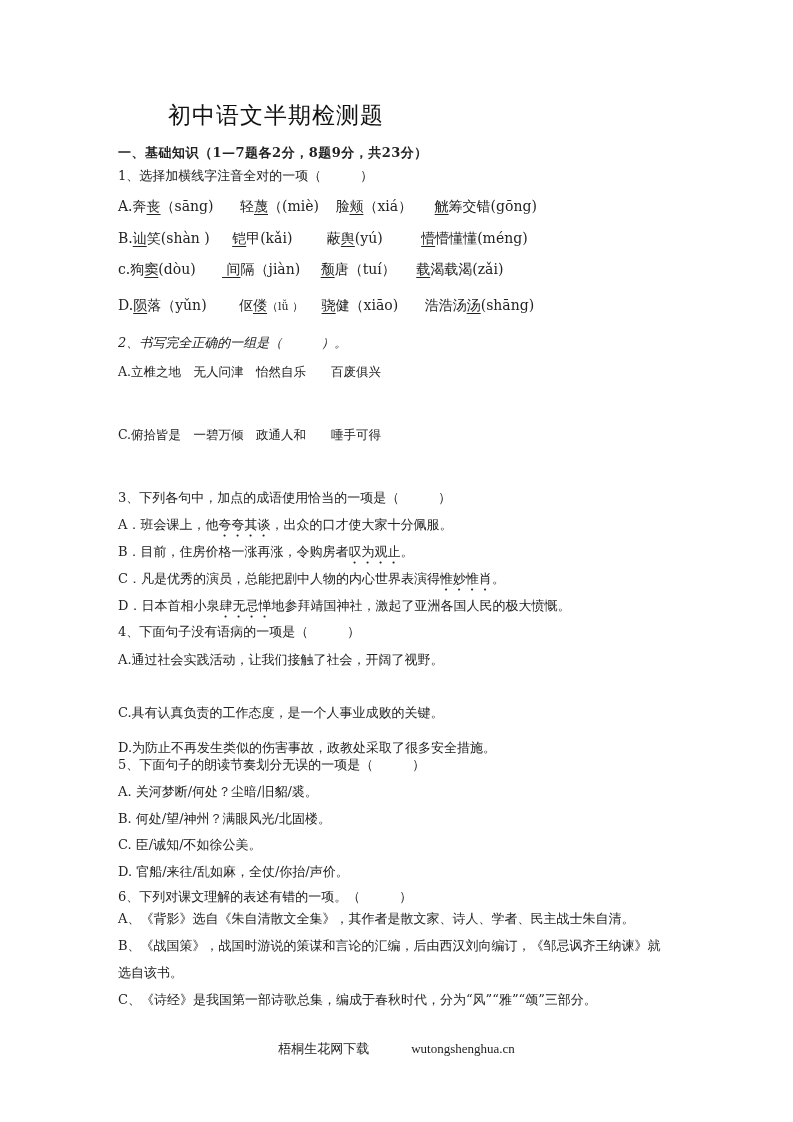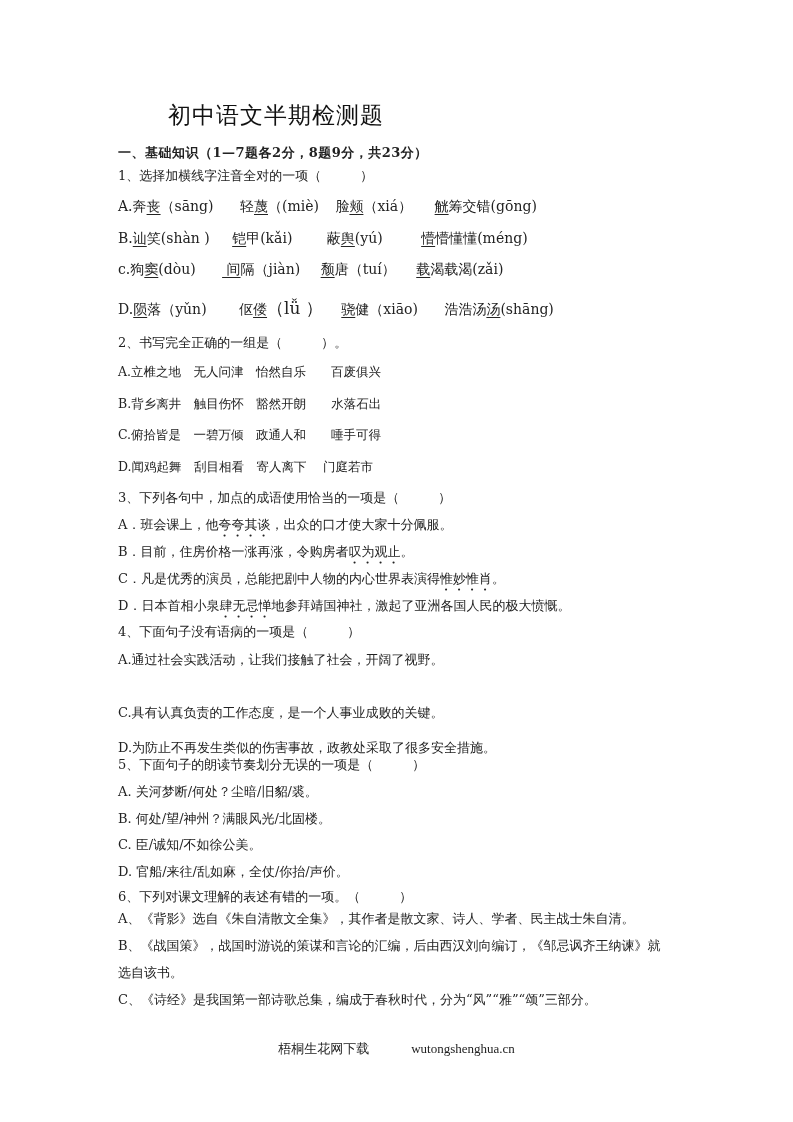--- a/index.html
+++ b/index.html
@@ -45,30 +45,28 @@
 
   <div class="line opt" style="top:261px;">
     <span>c.</span><span>狗</span><span class="u">窦</span><span>(dòu)</span>
     <span class="gap" style="width:22px"></span><span></span><span class="u"> 间</span><span>隔（jiàn)</span>
     <span class="gap" style="width:16px"></span><span></span><span class="u">颓</span><span>唐（tuí）</span>
     <span class="gap" style="width:16px"></span><span></span><span class="u">载</span><span>渴载渴(zǎi)</span>
   </div>
 
   <div class="line opt" style="top:297px;">
     <span>D.</span><span></span><span class="u">陨</span><span>落（yǔn)</span>
-    <span class="gap" style="width:28px"></span><span>伛</span><span class="u">偻</span><span style="font-size:17px">（lǚ ）</span>
+    <span class="gap" style="width:28px"></span><span>伛</span><span class="u">偻</span><span style="font-size:11px">（lǚ ）</span>
     <span class="gap" style="width:14px"></span><span></span><span class="u">骁</span><span>健（xiāo)</span>
     <span class="gap" style="width:22px"></span><span>浩浩汤</span><span class="u">汤</span><span>(shāng)</span>
   </div>
 
-  <div class="line" style="top:334px;">2、书写完全正确的一组是（　　　）。</div>
+  <div class="line" style="top:334px;font-style:italic;">2、书写完全正确的一组是（　　　）。</div>
   <div class="line" style="top:364px; font-size:12.5px;">A.立椎之地　无人问津　怡然自乐　　百废俱兴</div>
-  <div class="line" style="top:396px; font-size:12.5px;">B.背乡离井　触目伤怀　豁然开朗　　水落石出</div>
   <div class="line" style="top:427px; font-size:12.5px;">C.俯拾皆是　一碧万倾　政通人和　　唾手可得</div>
-  <div class="line" style="top:459px; font-size:12.5px;">D.闻鸡起舞　刮目相看　寄人离下　 门庭若市</div>
 
   <div class="line" style="top:489px;">3、下列各句中，加点的成语使用恰当的一项是（　　　）</div>
   <div class="line" style="top:516px;">
     <span>A．班会课上，他</span><span class="dot">夸夸其谈</span><span>，出众的口才使大家十分佩服。</span>
   </div>
   <div class="line" style="top:543px;">
     <span>B．目前，住房价格一涨再涨，令购房者</span><span class="dot">叹为观止</span><span>。</span>
   </div>
   <div class="line" style="top:570px;">
     <span>C．凡是优秀的演员，总能把剧中人物的内心世界表演得</span><span class="dot">惟妙惟肖</span><span>。</span>

